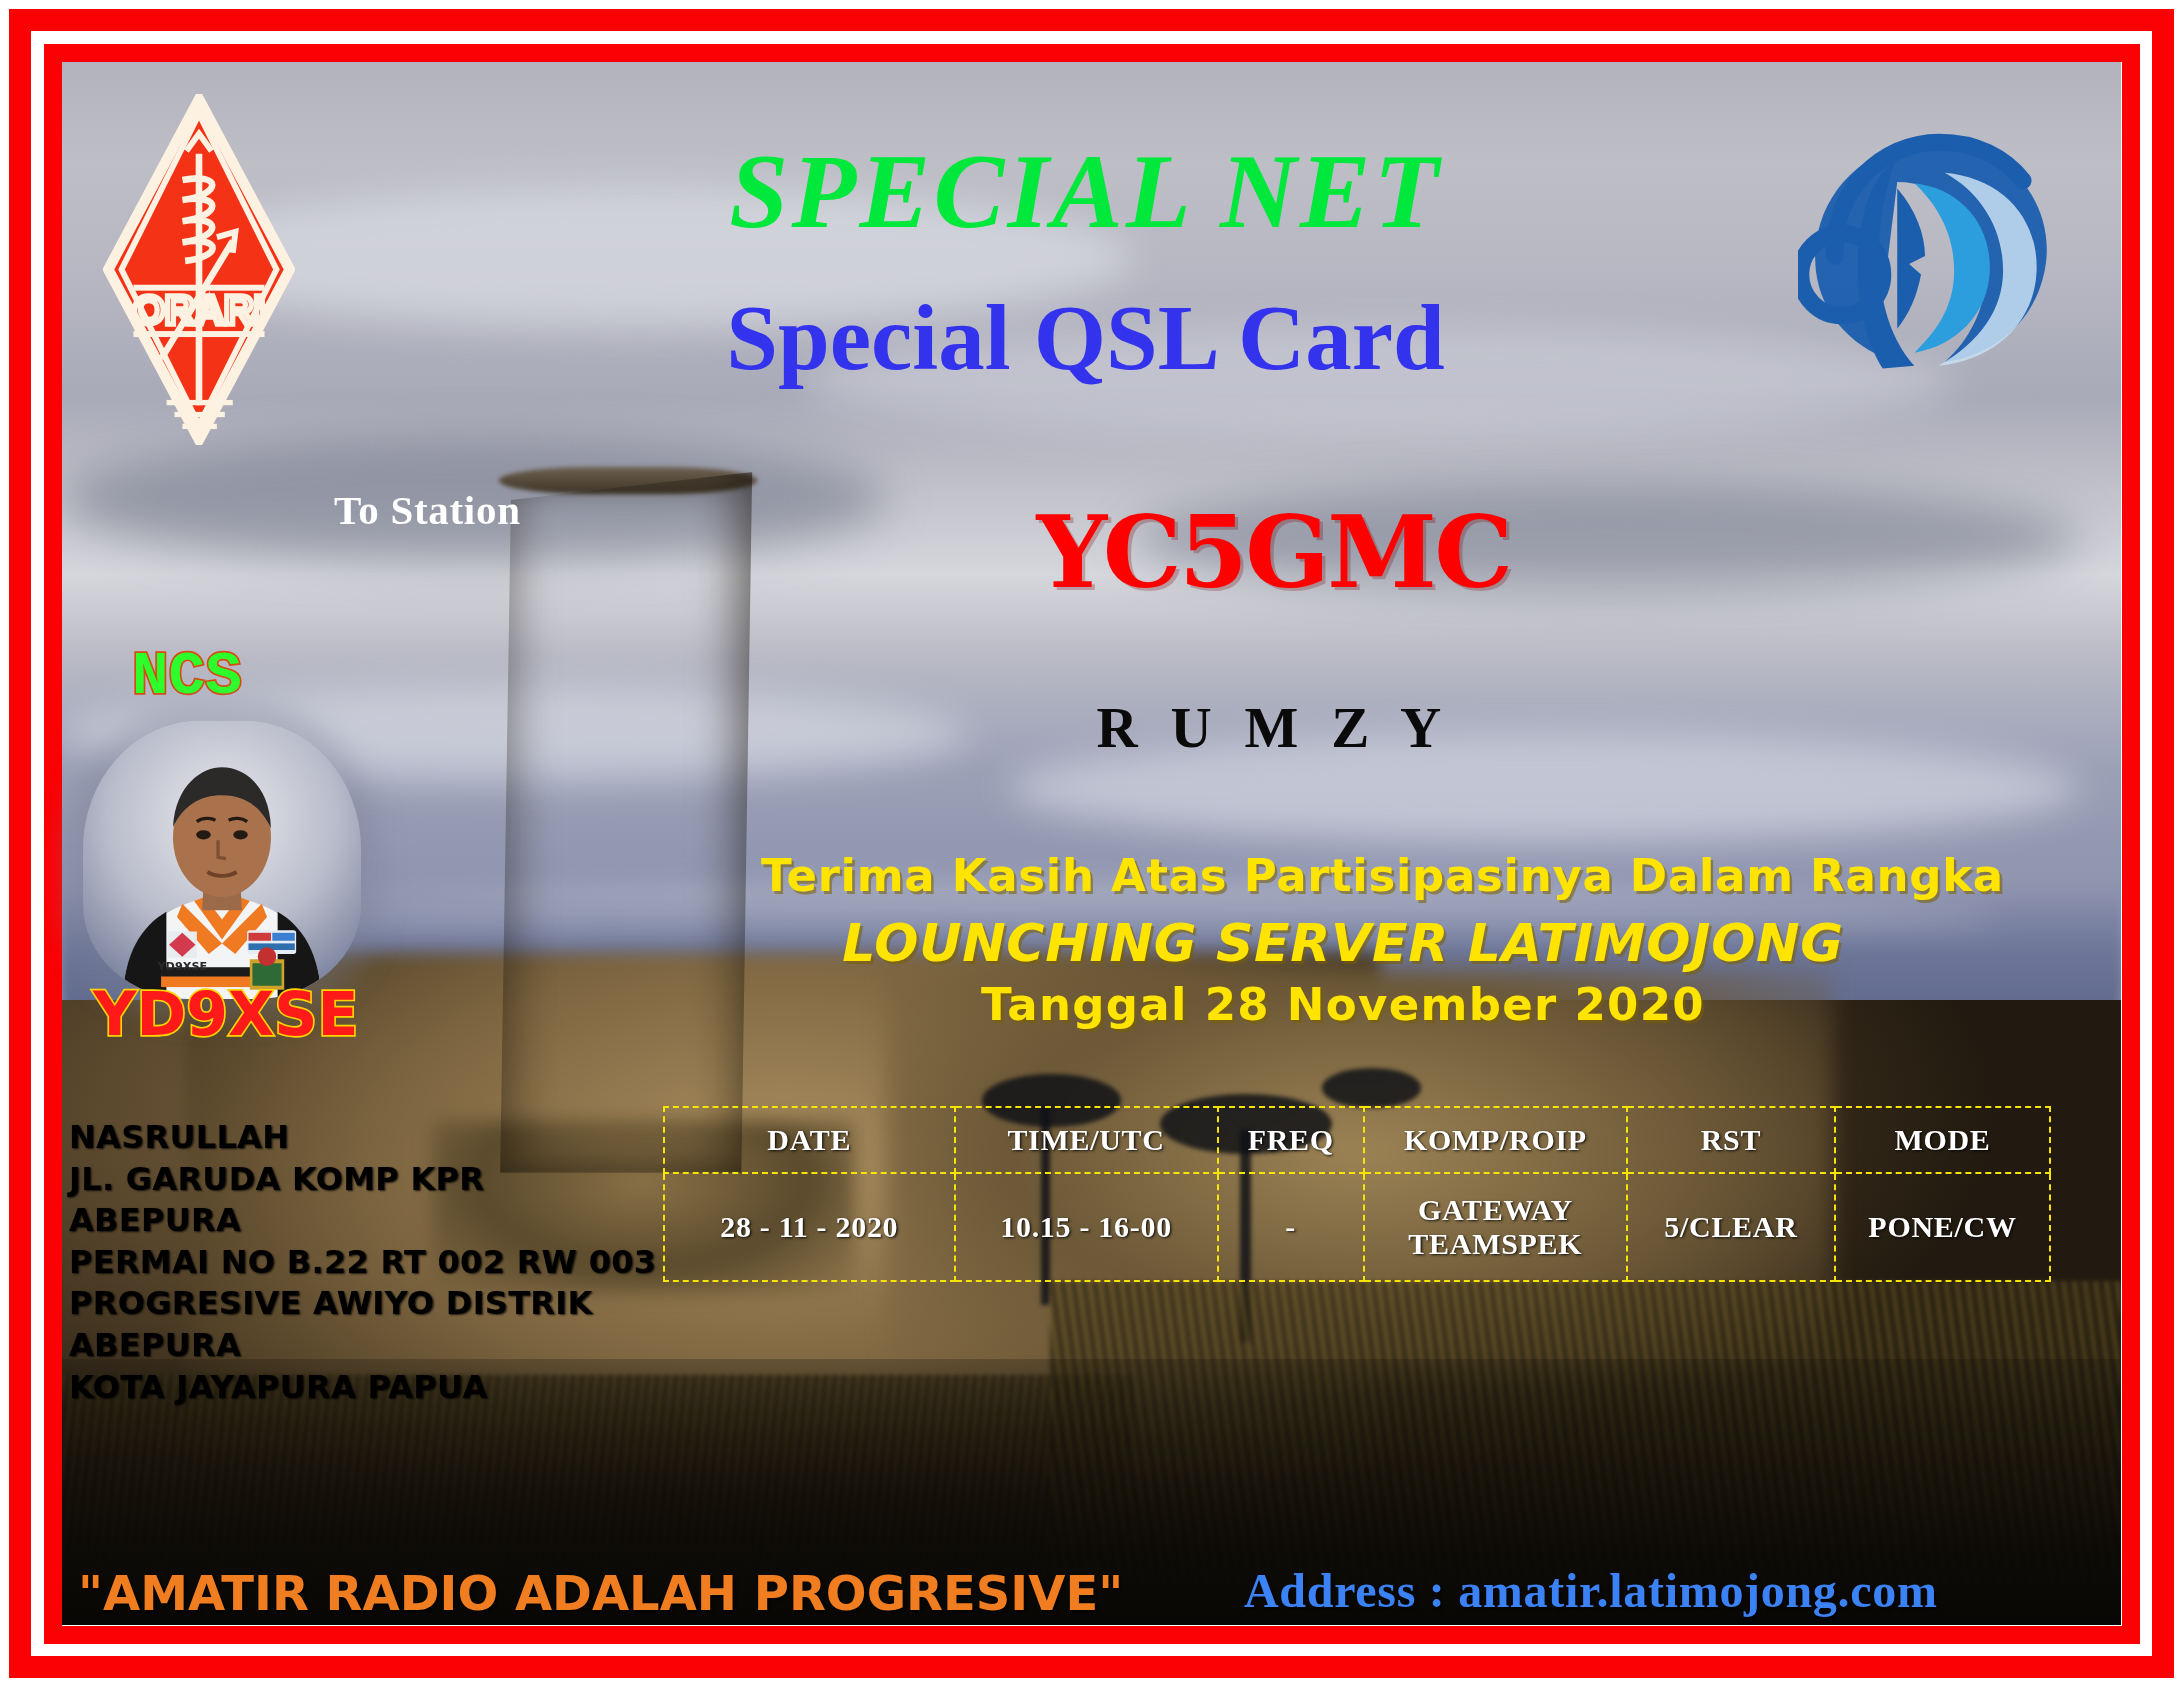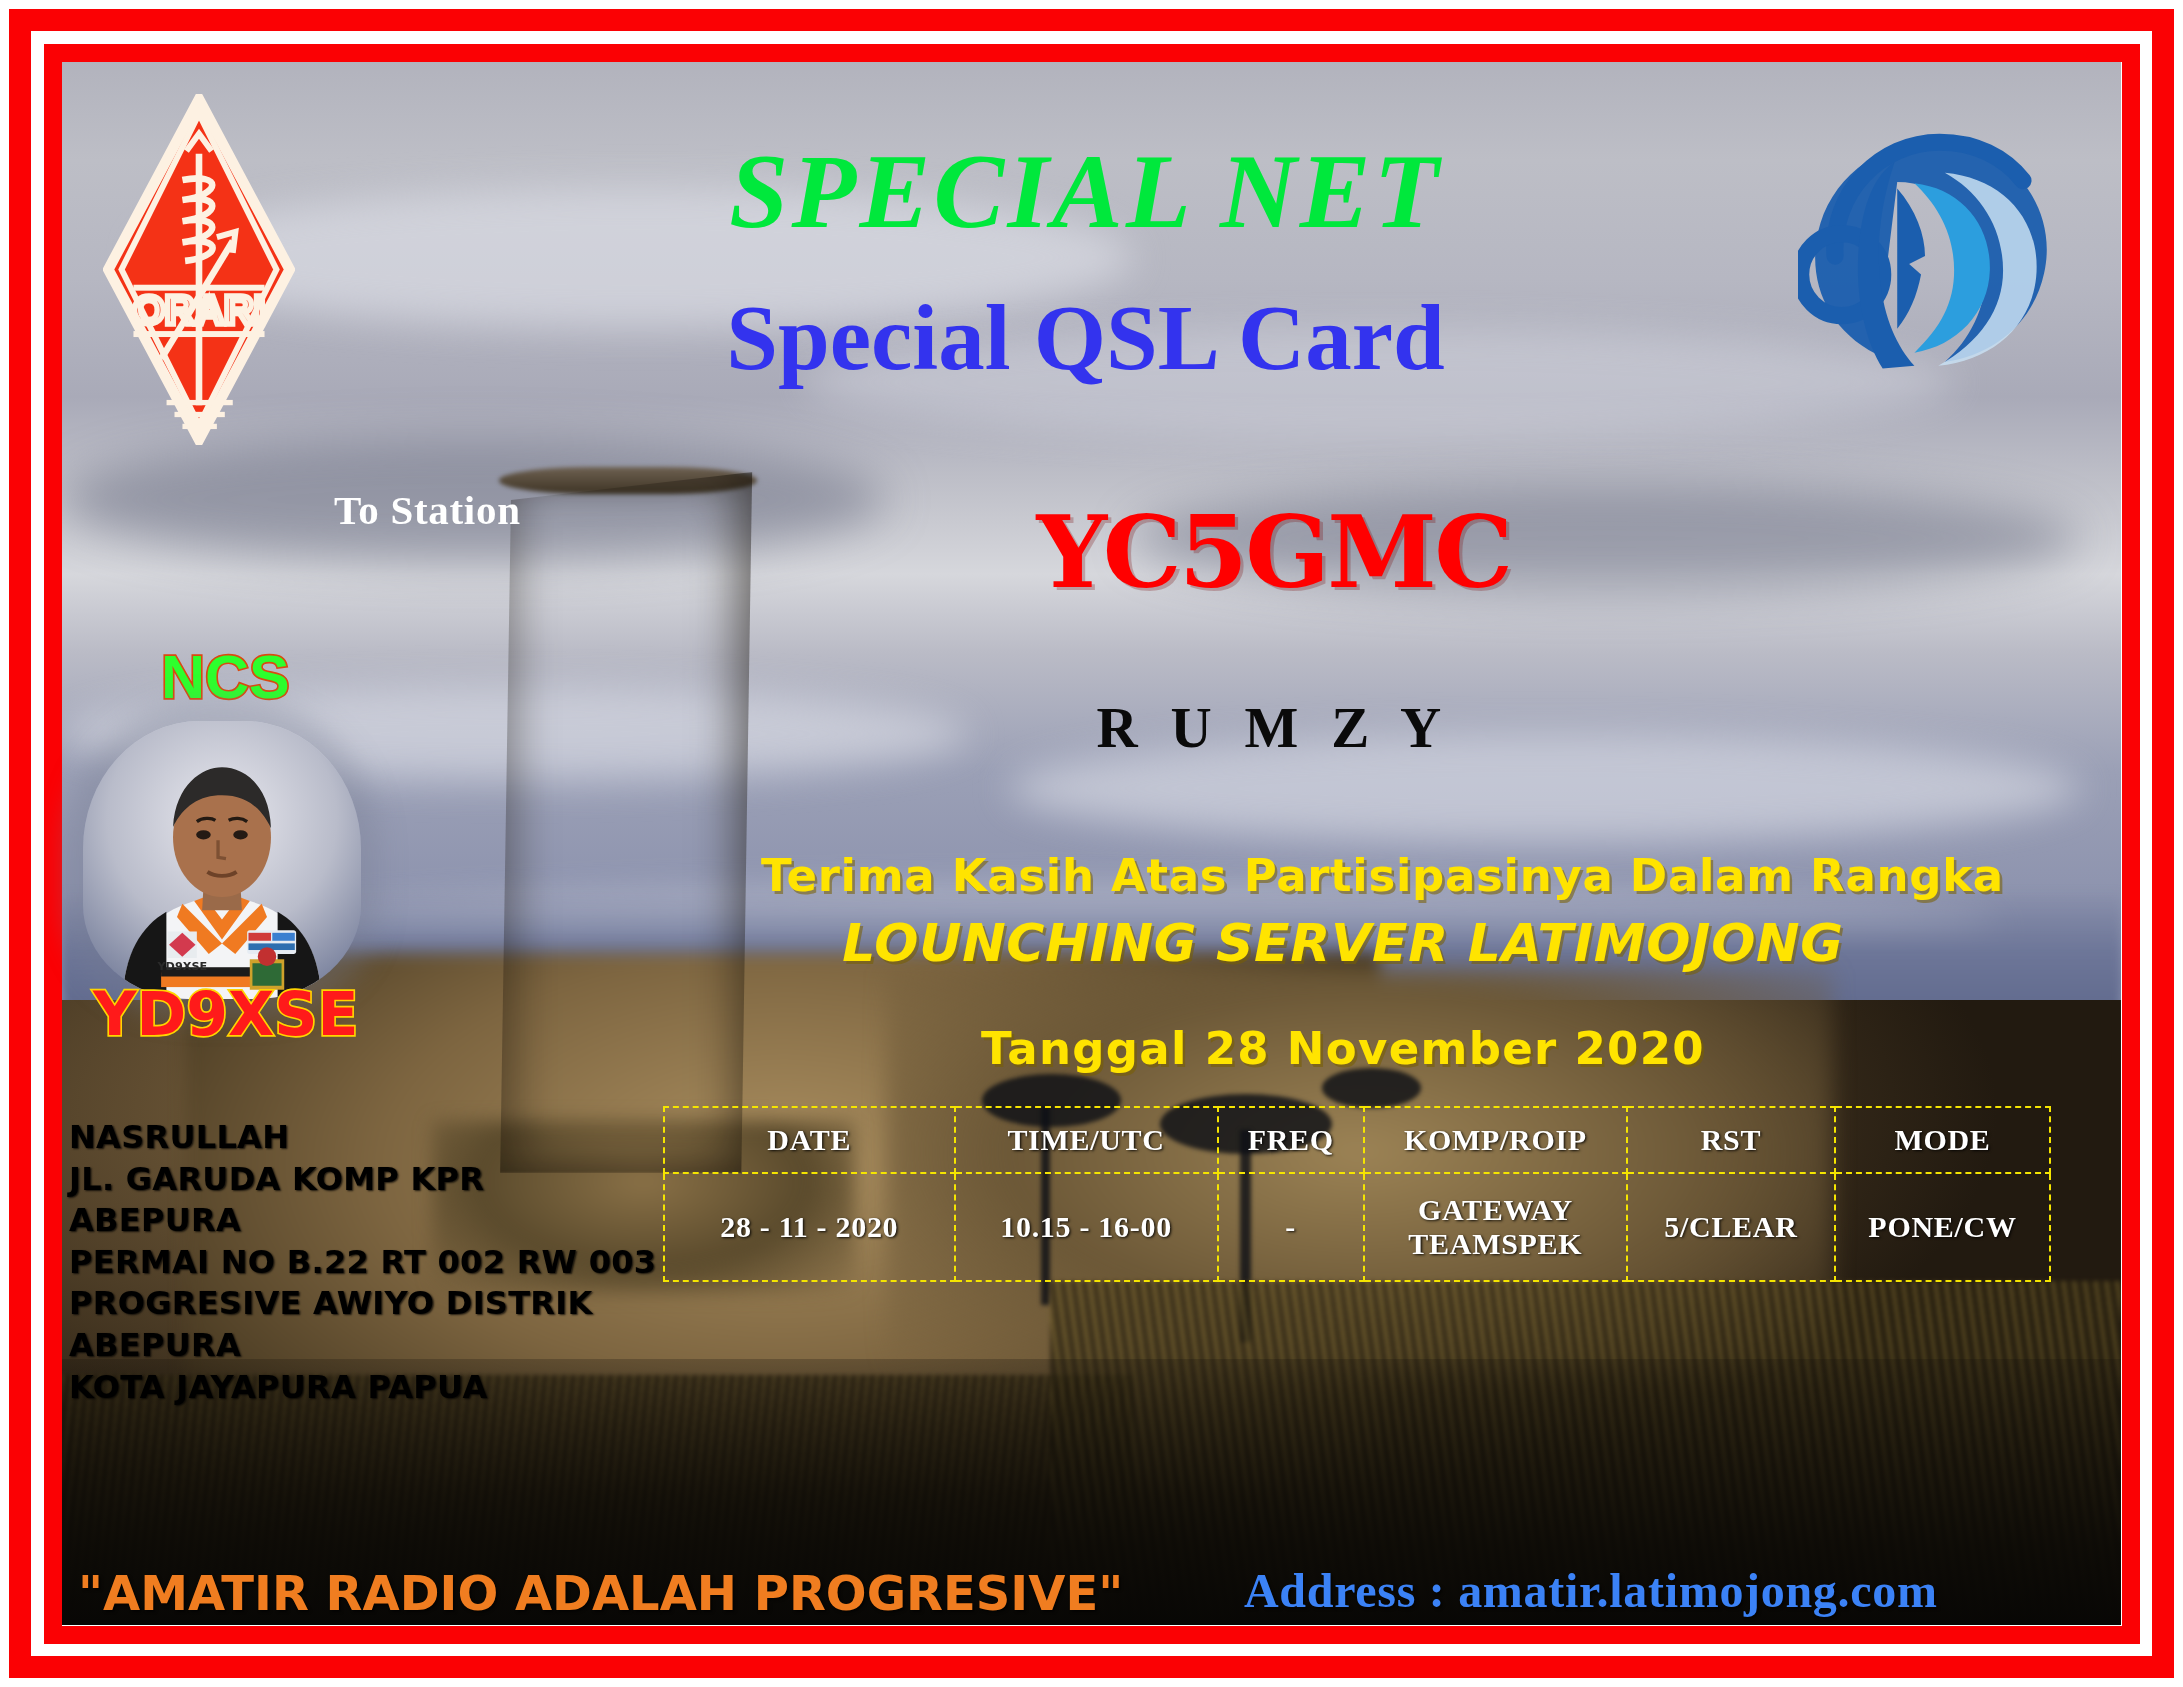--- a/index.html
+++ b/index.html
@@ -275,34 +275,33 @@
   .t-thanks {
     left: 761px; top: 849px; width: 1164px;
     font-size: 45px; letter-spacing: 0.7px;
   }
   .t-launch {
     left: 761px; top: 913px; width: 1164px;
     font-size: 52px; font-style: italic; letter-spacing: 0.7px;
   }
   .t-tanggal {
     left: 761px; top: 978px; width: 1164px;
-    font-size: 45px; letter-spacing: 1.3px; margin-top: 44px;
+    font-size: 45px; letter-spacing: 1.3px;
   }
 
   
   .t-ncs {
     position: absolute;
     left: 132px; top: 642px;
-    font-family: Liberation Sans, sans-serif;
+    font-family: Liberation Mono, monospace;
     font-weight: bold;
     font-size: 61px;
     color: #2dff2d;
     -webkit-text-stroke: 3.3px #d94b10;
     paint-order: stroke fill;
-    margin-left: 29px;
   }
   .opphoto {
     position: absolute;
     left: 83px; top: 721px;
     width: 278px; height: 278px;
     border-radius: 42% 42% 38% 38% / 46% 46% 34% 34%;
     overflow: hidden;
     filter: blur(0.4px);
     box-shadow: 0 0 26.5px 18.5px rgba(120,125,145,0.35);
   }

